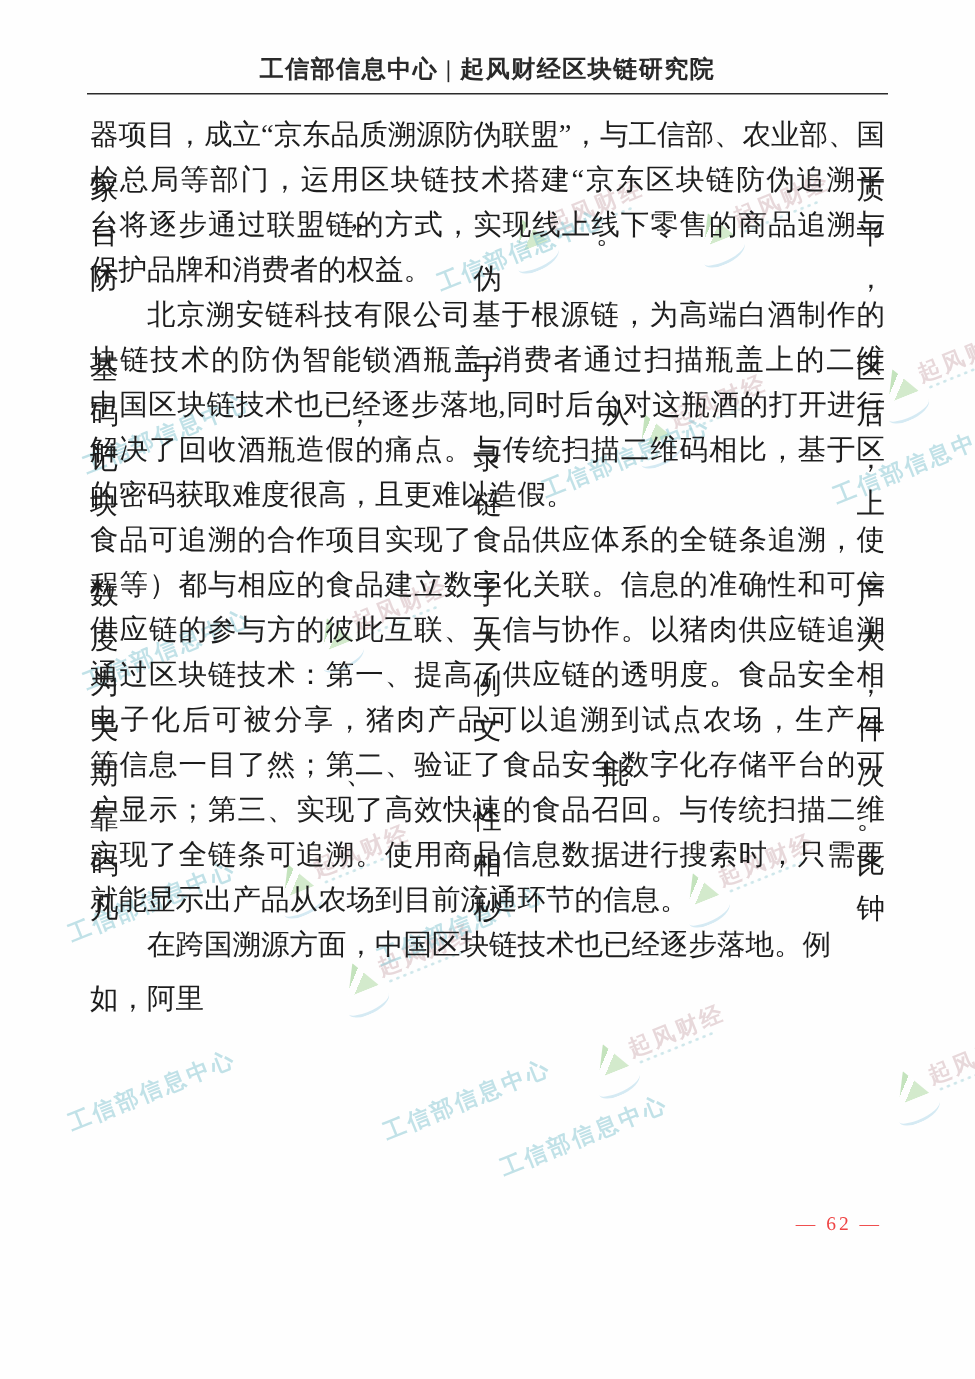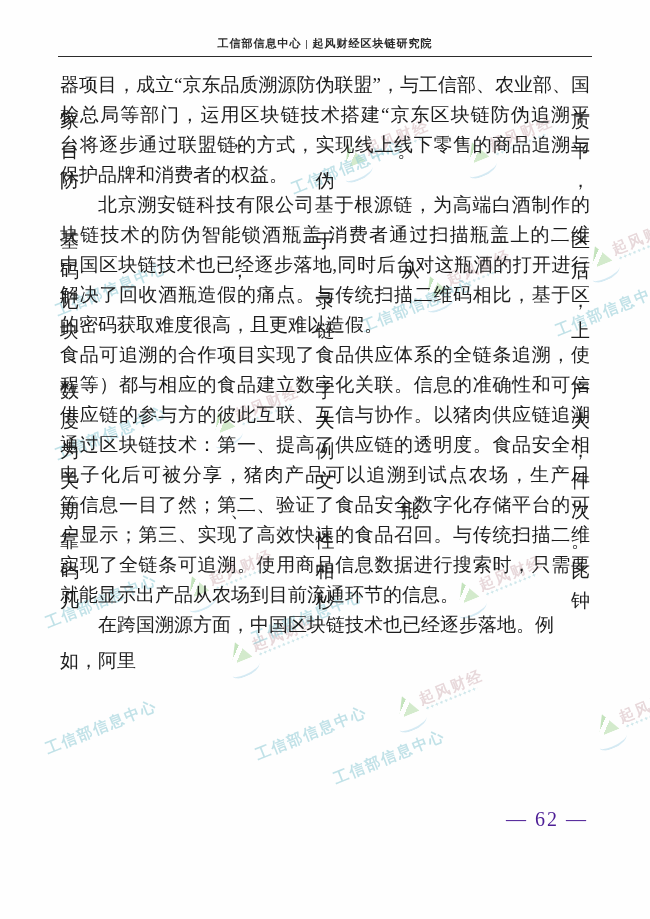--- a/index.html
+++ b/index.html
@@ -38,21 +38,21 @@
   }
   .wm-org{
     position:absolute;transform:rotate(-22deg);opacity:.55;
     font-size:15px;letter-spacing:2px;font-weight:bold;
     color:#90cbd6;white-space:nowrap;
   }
 
   
   .header{position:relative;z-index:2;padding-top:36px;text-align:center;}
   .header-text{
-    font-size:11px;font-weight:bold;color:#2a2a2a;letter-spacing:1px;
+    font-size:16px;font-weight:bold;color:#2a2a2a;letter-spacing:1px;
   }
   .header-rule{
     margin:5px 58px 0 58px;border:none;border-top:1.6px solid #2b2b2b;height:0;
   }
 
   
   .doc-body{
     position:relative;z-index:2;
     margin:10px 60px 0 60px;width:530px;
     color:#1d1d1d;
@@ -62,21 +62,21 @@
     white-space:nowrap;overflow:visible;
     text-align:justify;
   }
   .line.fill{white-space:normal;text-align:justify;text-align-last:justify;}
   .line.nofill{white-space:normal;text-align:left;text-align-last:left;}
   .line.indent{text-indent:38px;}
 
   
   .footer{
     position:absolute;z-index:2;right:62px;top:808px;
-    font-size:20px;color:#4c1d95;letter-spacing:2px;
+    font-size:13px;color:#ef4444;letter-spacing:2px;
   }
 </style>
 </head>
 <body>
 
 <div class="page">
 
   <div class="wm-layer" id="wm-layer">
       <div class="wm-cluster" style="left: 338px; top: 132px;">
         <span class="wm-tri"></span>

